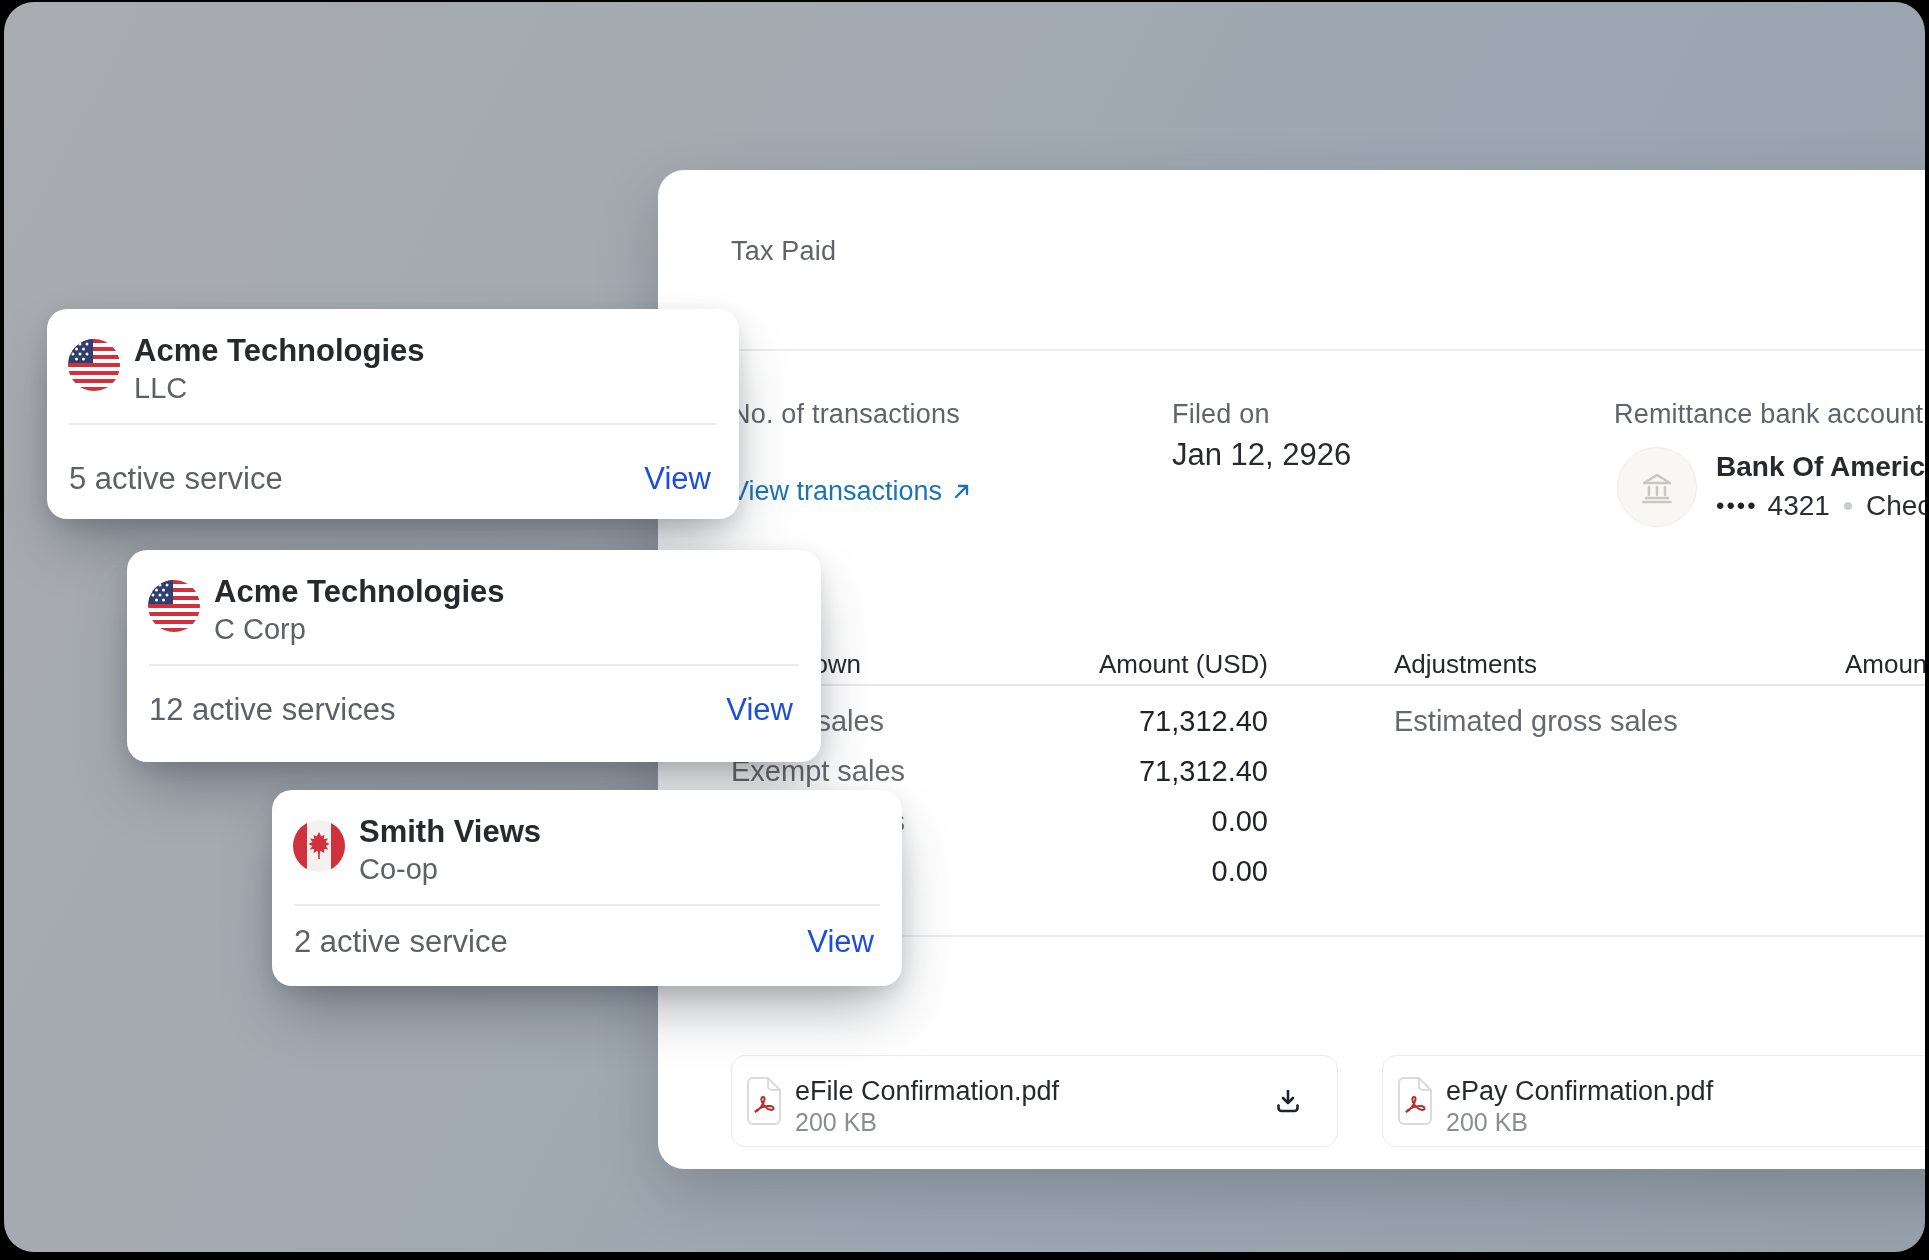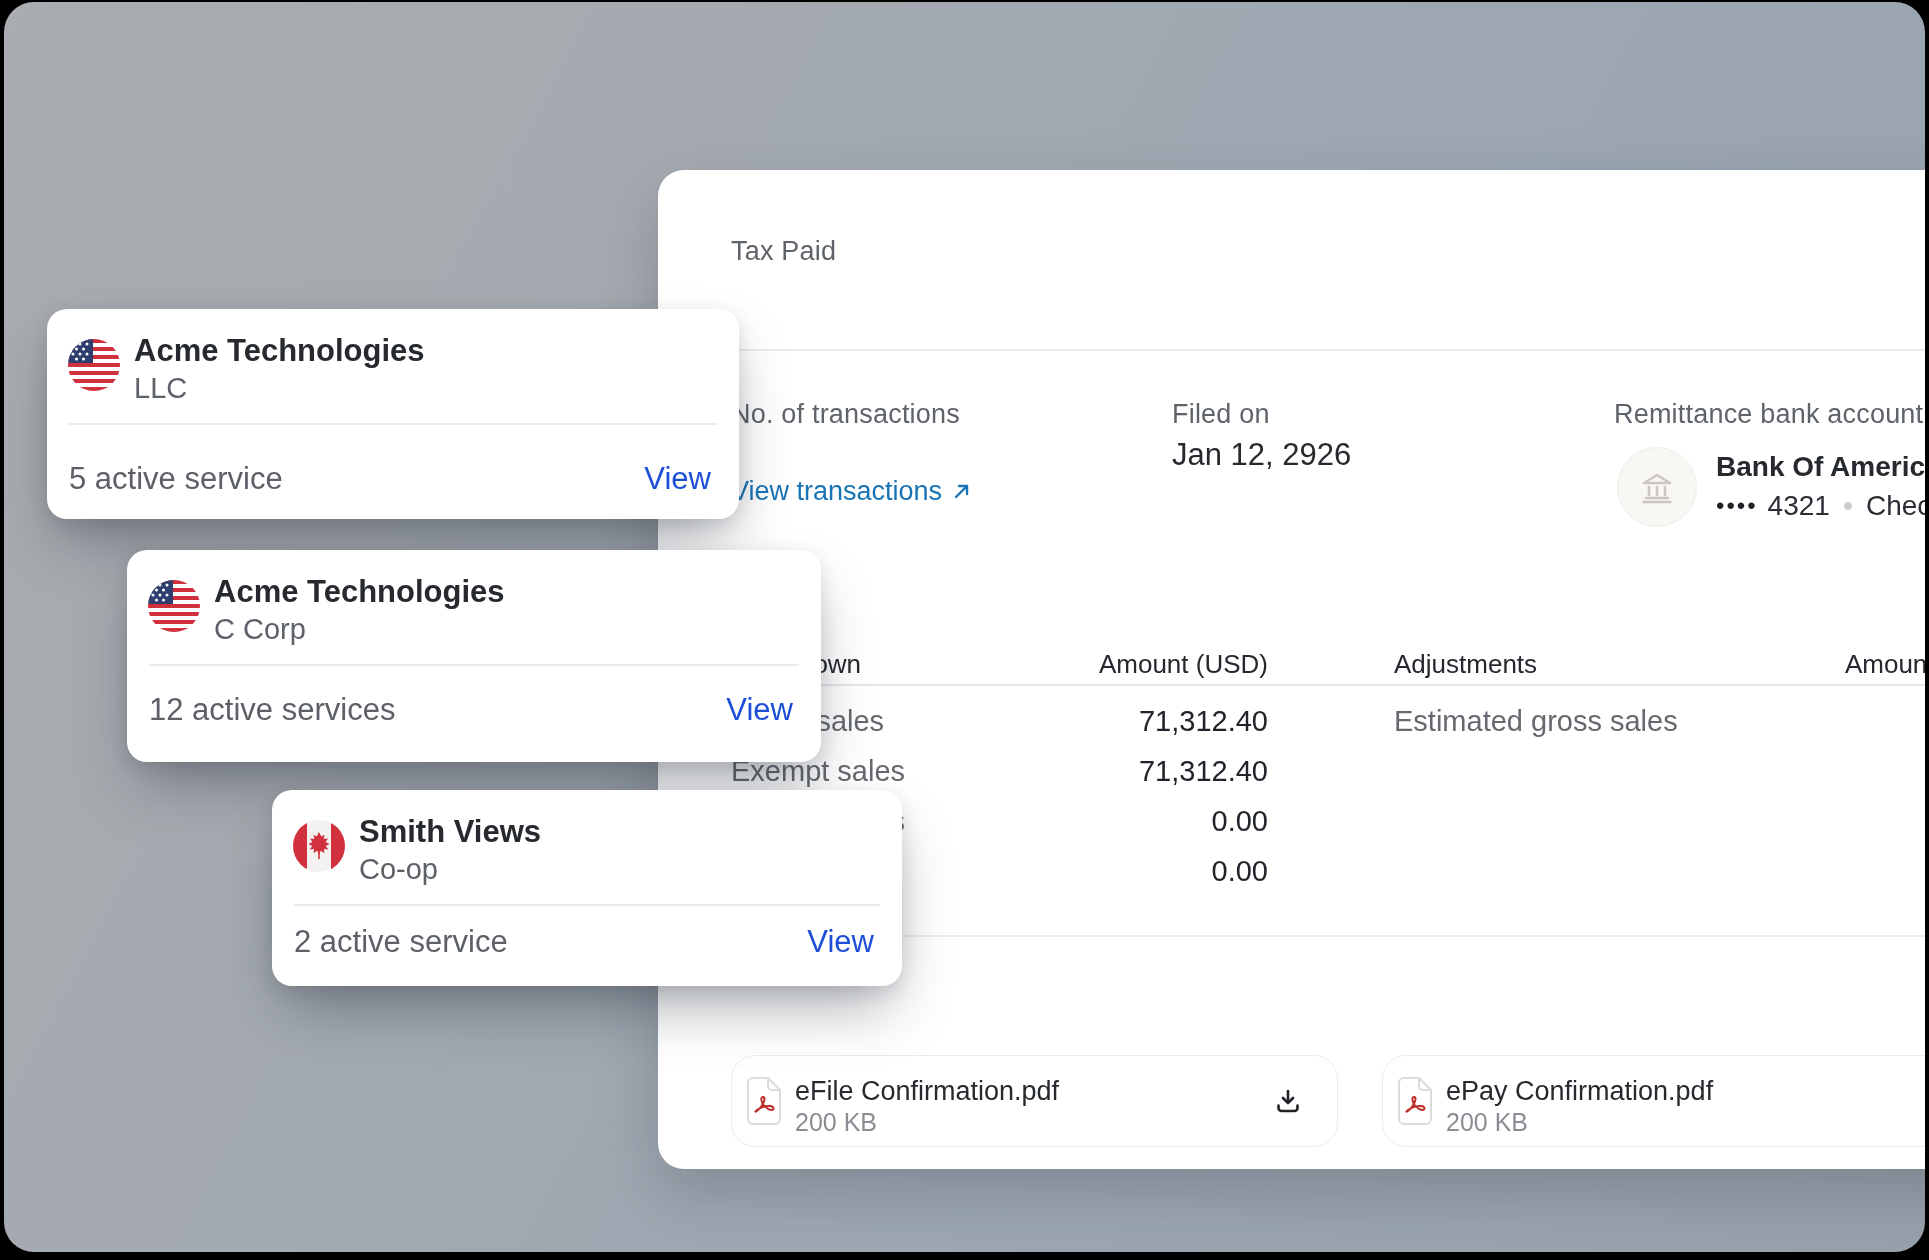--- a/index.html
+++ b/index.html
@@ -20,21 +20,21 @@
     display:flex;align-items:center;justify-content:center;}
   .bank-name{font-size:28px;font-weight:700;color:#26292e;}
   .bank-sub{display:flex;align-items:center;font-size:28px;color:#2a2d33;}
   .bank-mask{font-size:24px;letter-spacing:2px;margin-right:10px;color:#1f2227;}
   .sep-dot{width:8px;height:8px;border-radius:50%;background:#c9ccd0;margin:0 14px;}
   .th{font-size:26px;font-weight:500;color:#25282e;}
   .td-label{font-size:29px;color:#66696f;}
   .td-val{font-size:29px;font-weight:500;color:#202329;}
   .right{text-align:right;}
   .ack-title{font-size:29px;font-weight:700;color:#1e2126;}
-  .file-card{position:absolute;width:605px;height:90px;background:#fff;border:1.5px solid #ebebef;border-radius:24px;}
+  .file-card{position:absolute;width:605px;height:90px;background:#fff;border:1.5px solid #ebebef;border-radius:14px;}
   .file-name{position:absolute;left:63px;top:20px;font-size:27px;font-weight:500;color:#26292e;white-space:nowrap;}
   .file-size{position:absolute;left:63px;top:52px;font-size:25px;color:#8a8e94;}
   .dl-btn{position:absolute;right:30px;top:26px;width:38px;height:38px;cursor:pointer;display:flex;align-items:center;justify-content:center;}
   
   .ecard{position:absolute;background:#fff;border-radius:20px;
     box-shadow:0 30px 60px -12px rgba(33,40,52,.40),0 6px 18px rgba(33,40,52,.12);}
   .ecard .flag{position:absolute;left:21px;top:30px;}
   .ecard .title{position:absolute;left:87px;top:24px;font-size:31px;font-weight:600;color:#26292e;white-space:nowrap;}
   .ecard .subtitle{position:absolute;left:87px;top:63px;font-size:29px;color:#5d6269;white-space:nowrap;}
   .ecard .cdiv{position:absolute;left:22px;right:22px;top:114px;height:1.5px;background:#ebebee;}

